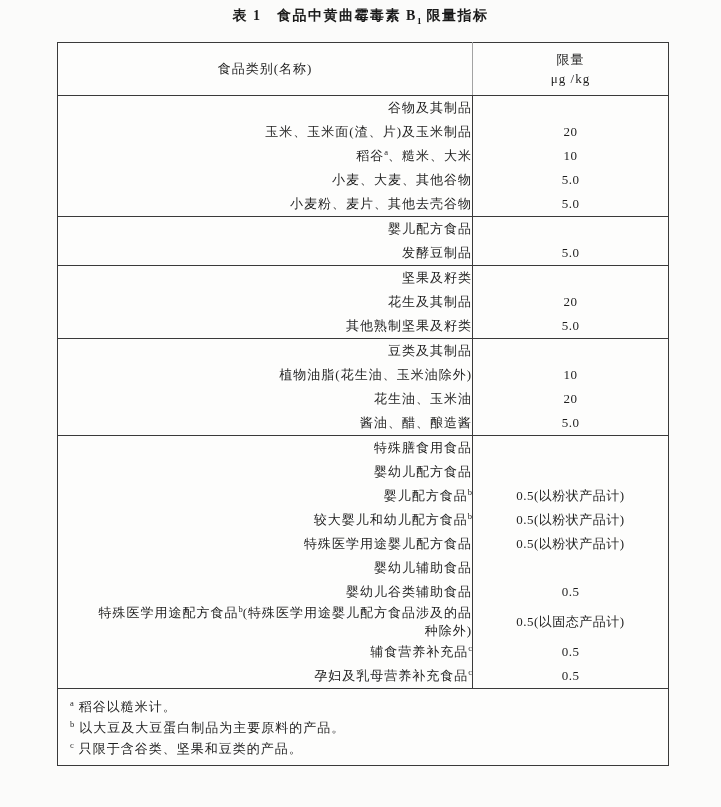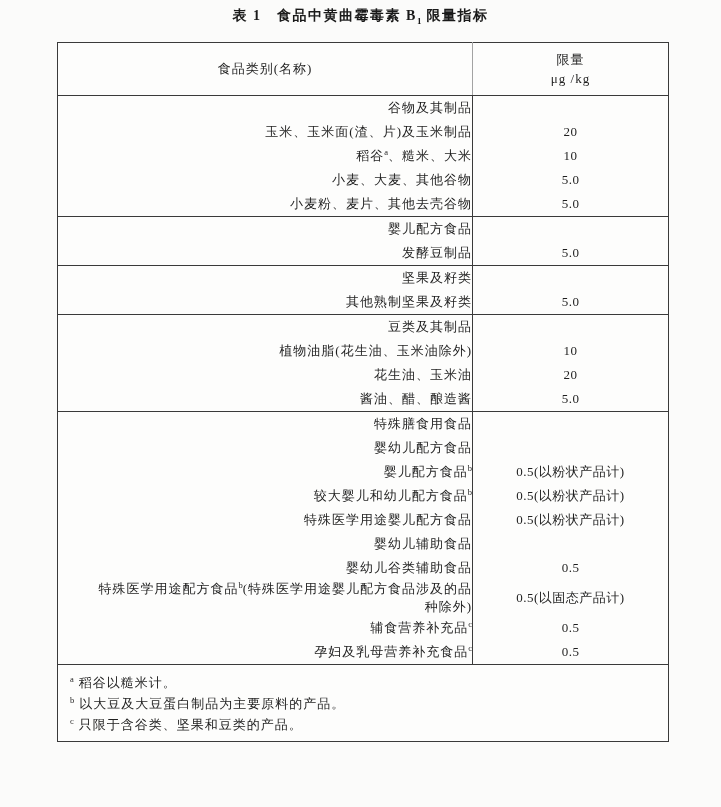--- a/index.html
+++ b/index.html
@@ -140,20 +140,24 @@
         </tr>
         <tr>
           <td class="cat ind1">发酵豆制品</td>
           <td class="val">5.0</td>
         </tr>
         <tr class="divider">
           <td class="cat ind0">坚果及籽类</td>
           <td class="val"></td>
         </tr>
         <tr>
+          <td class="cat ind1">花生及其制品</td>
+          <td class="val">20</td>
+        </tr>
+        <tr>
           <td class="cat ind1">其他熟制坚果及籽类</td>
           <td class="val">5.0</td>
         </tr>
         <tr class="divider">
           <td class="cat ind0">豆类及其制品</td>
           <td class="val"></td>
         </tr>
         <tr>
           <td class="cat ind1">植物油脂(花生油、玉米油除外)</td>
           <td class="val">10</td>

